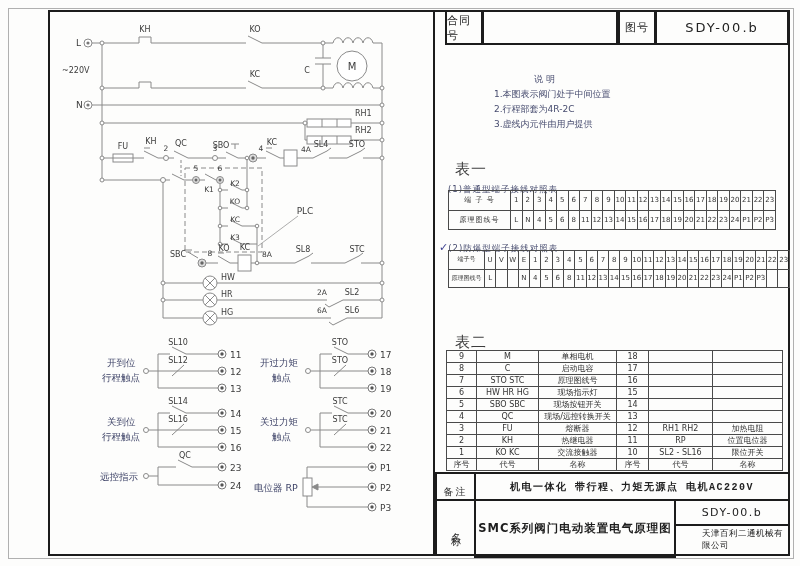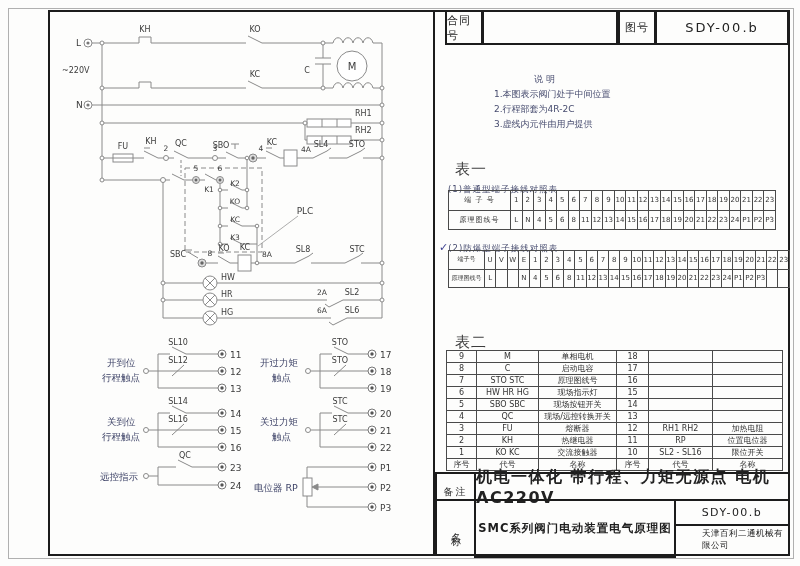--- a/index.html
+++ b/index.html
@@ -18,21 +18,21 @@
   .sub-lbl{font-size:8.5px;color:#464b6e;letter-spacing:1px;}
   .chk{color:#3b3f8f;font-size:11px;font-weight:bold;}
   table.tw{border-collapse:collapse;table-layout:fixed;width:100%;height:100%;border-radius:6px;}
   table.tw td{border:1px solid #4a4a4a;text-align:center;padding:0;overflow:hidden;
               white-space:nowrap;font-size:7px;color:#333;}
   #t1 td:first-child,#t2 td:first-child{font-size:7px;letter-spacing:1px;}
   #t2 td:first-child{font-size:6px;letter-spacing:0;}
   #t3 td{font-size:8px;}
   #t3 tr{height:11.8px;}
   .remark-lbl{font-size:10px;letter-spacing:2px;margin-top:10px;}
-  .remark-txt{font-size:16px;font-weight:600;letter-spacing:1.5px;color:#222;}
+  .remark-txt{font-size:10px;font-weight:600;letter-spacing:1.5px;color:#222;font-family:Liberation Mono, monospace;}
   .vlabel{writing-mode:vertical-rl;text-orientation:upright;font-size:10px;letter-spacing:4px;color:#222;}
   .name-main{font-size:11.5px;font-weight:600;letter-spacing:1px;color:#1e1e1e;}
   .name-no{font-size:11px;letter-spacing:1.5px;color:#222;}
   .name-co{font-size:8.5px;letter-spacing:0.5px;color:#222;}
   svg text{fill:#3b3b3b;font-family:"DejaVu Sans","Liberation Sans",sans-serif;}
   svg .cl{font-size:8px;text-anchor:middle;}
   svg .cs{font-size:7.5px;text-anchor:middle;}
   svg .ls{font-size:8px;text-anchor:start;}
   svg .tn{font-size:9px;text-anchor:start;}
   svg .ck{font-size:9.5px;text-anchor:start;fill:#3f4468;}

